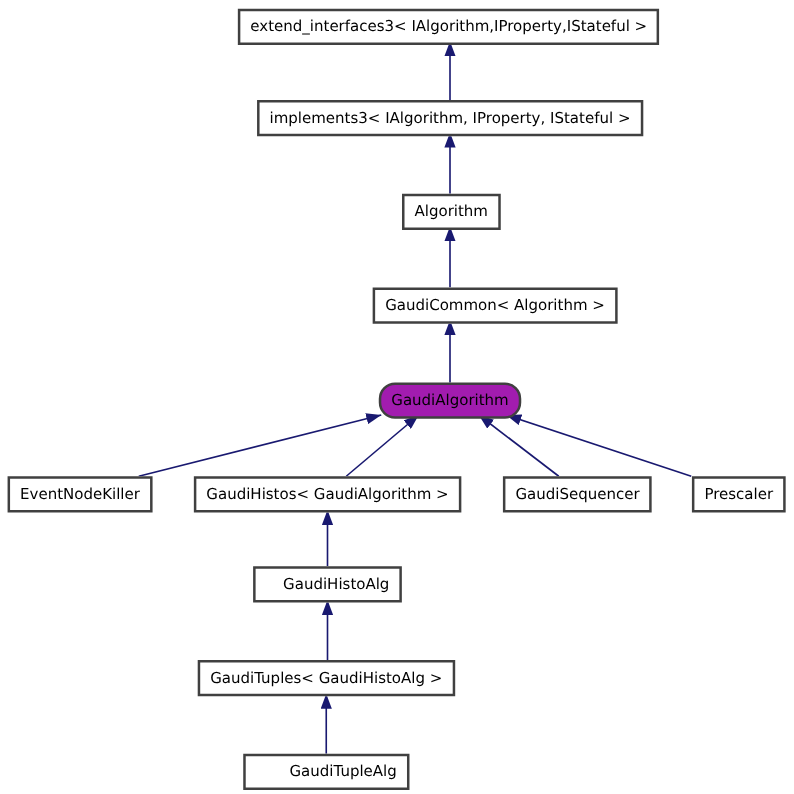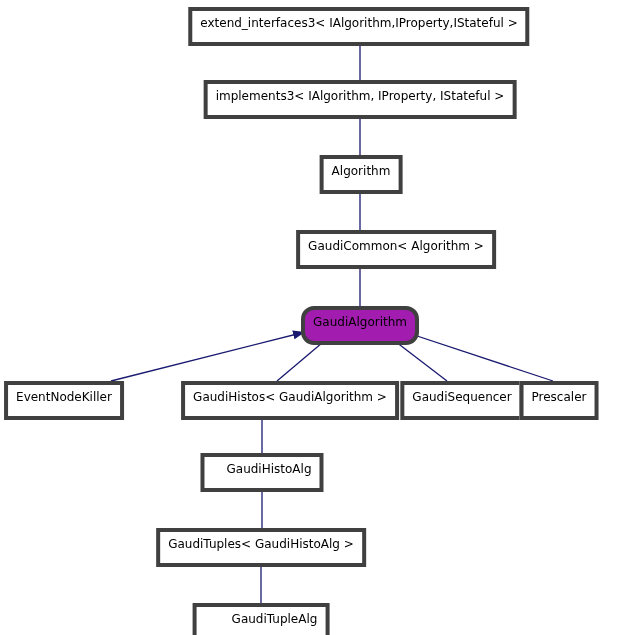--- a/index.html
+++ b/index.html
@@ -21,24 +21,24 @@
     top: 0;
     width: 635px;
     height: 635px;
     z-index: 1;
   }
   .node {
     position: absolute;
     transform: translateX(-50%);
     z-index: 2;
     box-sizing: border-box;
-    height: 39px;
+    height: 29px;
     line-height: 24px;
     padding: 0 8px;
-    border: 4px solid #404040;
+    border: 2px solid #404040;
     background: #ffffff;
     color: #000000;
     font-size: 12px;
     white-space: nowrap;
     text-align: center;
     cursor: pointer;
   }
   .node.highlighted {
     background: #a21caf;
     cursor: default;
@@ -72,20 +72,20 @@
     <line x1="262" y1="528" x2="262" y2="480" marker-end="url(#arrow)"></line>
     <line x1="261" y1="603" x2="261" y2="555" marker-end="url(#arrow)"></line>
   </svg>
 
   <div class="node" style="left:359px; top:7px;">extend_interfaces3&lt; IAlgorithm,IProperty,IStateful &gt;</div>
   <div class="node" style="left:360px; top:80px;">implements3&lt; IAlgorithm, IProperty, IStateful &gt;</div>
   <div class="node" style="left:361px; top:155px;">Algorithm</div>
   <div class="node" style="left:360px; top:230px;margin-left:36px;">GaudiCommon&lt; Algorithm &gt;</div>
   <div class="node highlighted" style="left:360px; top:306px;">GaudiAlgorithm</div>
   <div class="node" style="left:64px;  top:381px;text-align:center;">EventNodeKiller</div>
-  <div class="node" style="left:262px; top:381px;margin-left:28px;">GaudiHistos&lt; GaudiAlgorithm &gt;</div>
+  <div class="node" style="left:262px; top:381px;">GaudiHistos&lt; GaudiAlgorithm &gt;</div>
   <div class="node" style="left:462px; top:381px;">GaudiSequencer</div>
-  <div class="node" style="left:559px; top:381px;">Prescaler</div>
+  <div class="node" style="left:591px; top:381px;">Prescaler</div>
   <div class="node" style="left:262px; top:453px;padding-left:22px;">GaudiHistoAlg</div>
   <div class="node" style="left:261px; top:528px;">GaudiTuples&lt; GaudiHistoAlg &gt;</div>
   <div class="node" style="left:261px; top:603px;padding-left:35px;">GaudiTupleAlg</div>
 
 </div>
 
 </body></html>

